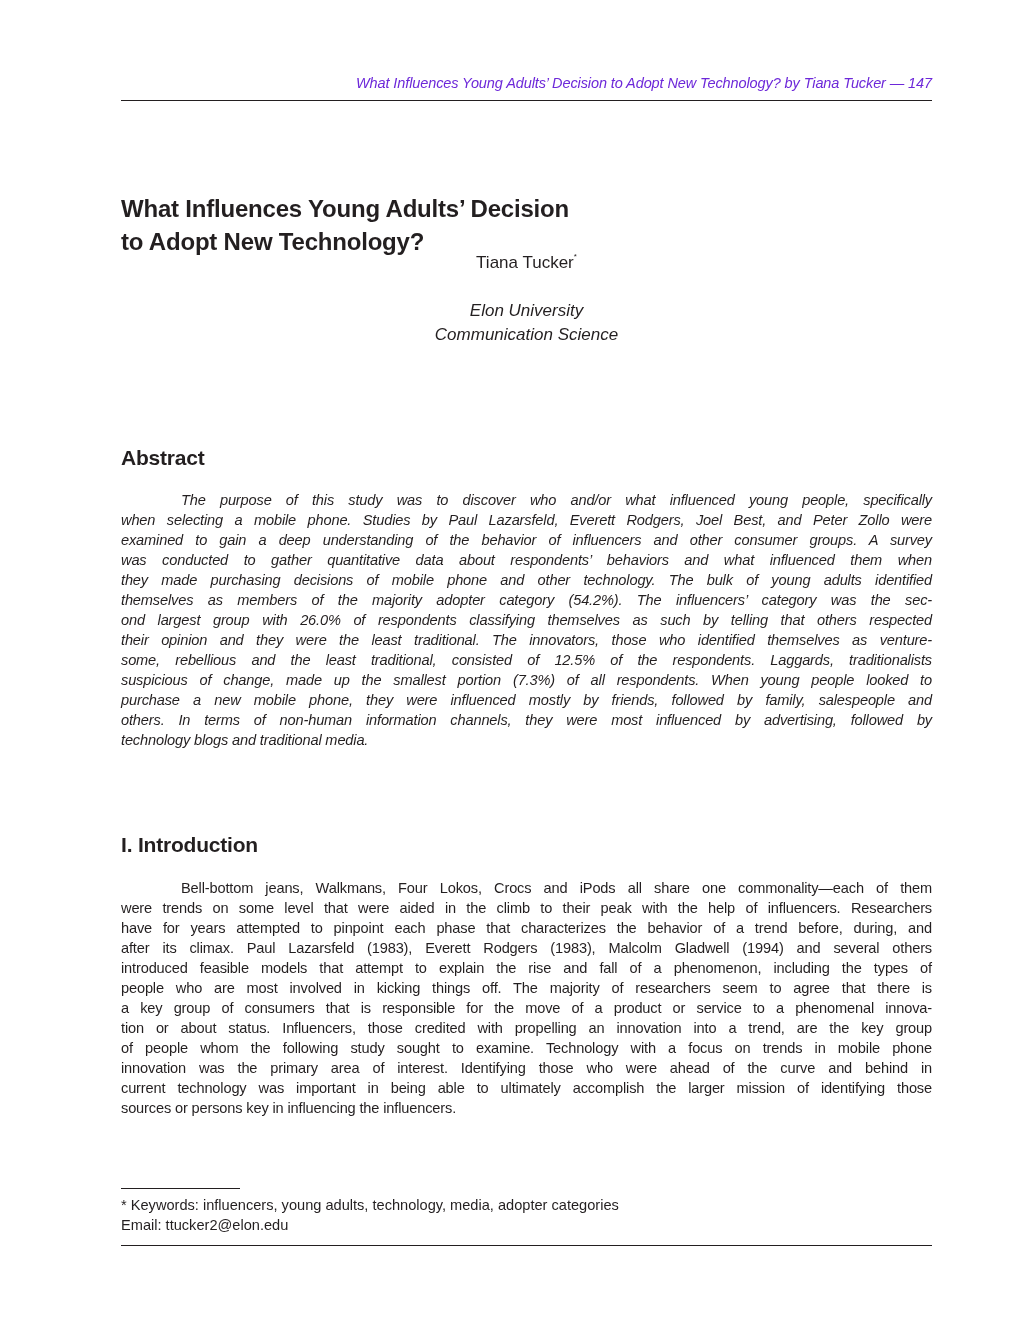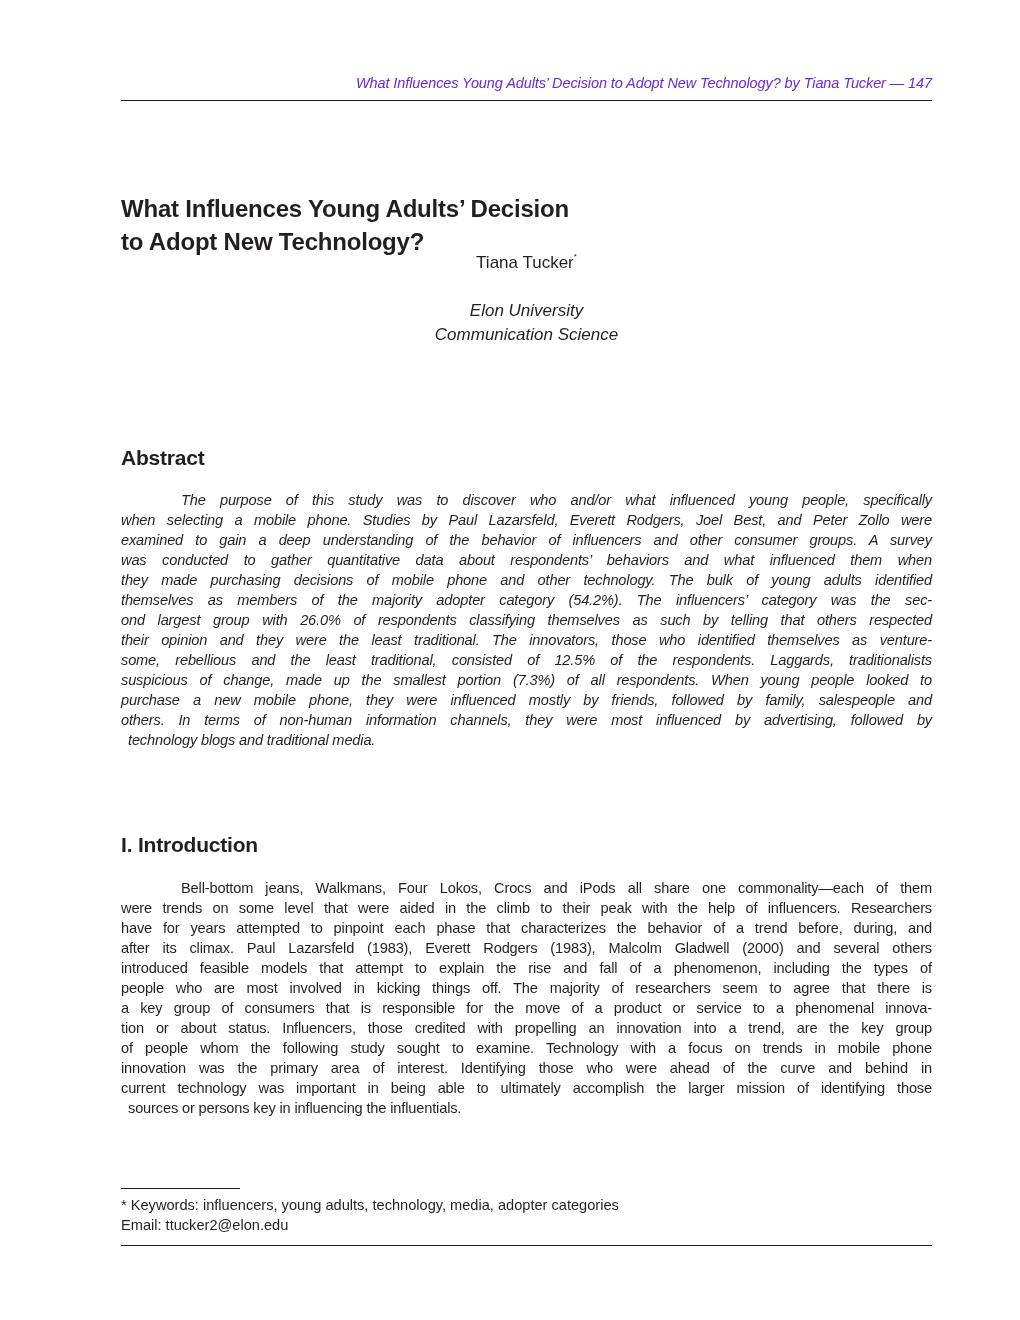--- a/index.html
+++ b/index.html
@@ -34,21 +34,21 @@
     .h-abstract { top: 446px; }
     .h-intro { top: 833px; }
     .para {
       position: absolute; left: 121px; width: 811px; font-size: 14.6px; line-height: 20px;
     }
     .para .ln {
       display: block; text-align: justify; text-align-last: justify; white-space: nowrap; height: 20px;
       letter-spacing: -0.15px;
     }
     .para .ln.first { text-indent: 60px; }
-    .para .ln.last { text-align-last: left; margin-left: 7px; }
+    .para .ln.last { text-align-last: left; }
     .abstract { top: 490px; font-style: italic; }
     .intro { top: 878px; }
     .fn-rule { position: absolute; left: 121px; top: 1188px; width: 119px; border-top: 1.3px solid #231f20; }
     .footnote { position: absolute; left: 121px; top: 1195px; font-size: 14.6px; line-height: 20px; }
     .footnote b { font-weight: normal; margin-top: 24px; }
   </style>
 </head>
 <body>
 
 <div class="running-head">What Influences Young Adults’ Decision to Adopt New Technology? by Tiana Tucker —  147</div>
@@ -83,29 +83,29 @@
     <span class="ln">purchase a new mobile phone, they were influenced mostly by friends, followed by family, salespeople and</span>
     <span class="ln">others. In terms of non-human information channels, they were most influenced by advertising, followed by</span>
     <span class="ln last">technology blogs and traditional media.</span>
   </div>
 
 <div class="section-heading h-intro">I. Introduction</div>
 <div class="para intro" id="intro-body">
     <span class="ln first">Bell-bottom jeans, Walkmans, Four Lokos, Crocs and iPods all share one commonality—each of them</span>
     <span class="ln">were trends on some level that were aided in the climb to their peak with the help of influencers.  Researchers</span>
     <span class="ln">have for years attempted to pinpoint each phase that characterizes the behavior of a trend before, during, and</span>
-    <span class="ln">after its climax.  Paul Lazarsfeld (1983), Everett Rodgers (1983), Malcolm Gladwell (2000) and several others</span>
+    <span class="ln">after its climax.  Paul Lazarsfeld (1983), Everett Rodgers (1983), Malcolm Gladwell (1994) and several others</span>
     <span class="ln">introduced feasible models that attempt to explain the rise and fall of a phenomenon, including the types of</span>
     <span class="ln">people who are most involved in kicking things off.  The majority of researchers seem to agree that there is</span>
     <span class="ln">a key group of consumers that is responsible for the move of a product or service to a phenomenal innova-</span>
     <span class="ln">tion or about status.  Influencers, those credited with propelling an innovation into a trend, are the key group</span>
     <span class="ln">of people whom the following study sought to examine.  Technology with a focus on trends in mobile phone</span>
     <span class="ln">innovation was the primary area of interest.  Identifying those who were ahead of the curve and behind in</span>
     <span class="ln">current technology was important in being able to ultimately accomplish the larger mission of identifying those</span>
-    <span class="ln last">sources or persons key in influencing the influentials.</span>
+    <span class="ln last">sources or persons key in influencing the influencers.</span>
   </div>
 
 <div class="fn-rule"></div>
 <div class="footnote">
   <div><span>* </span><b>Keywords</b><span>: influencers, young adults, technology, media, adopter categories</span></div>
   <div>Email: ttucker2@elon.edu</div>
 </div>
 
 <div class="rule bottom"></div>
 

